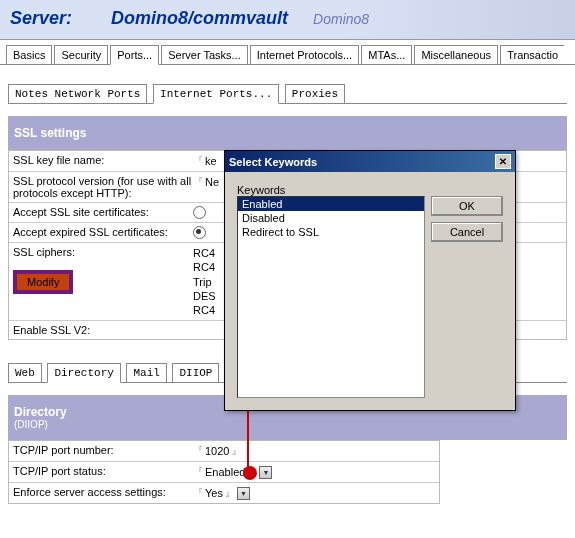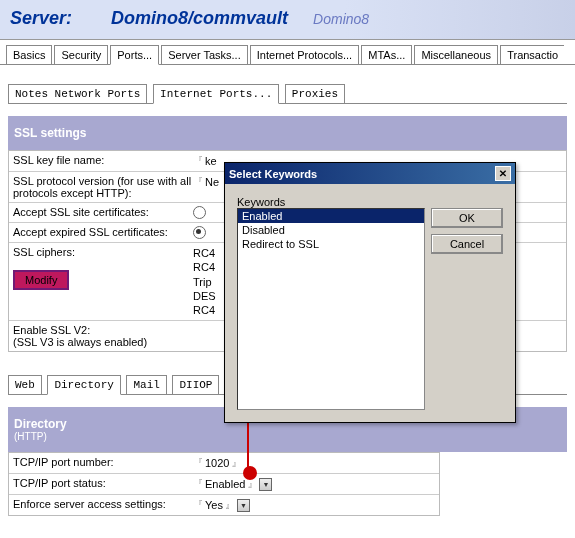--- a/index.html
+++ b/index.html
@@ -92,28 +92,28 @@
     display: inline-flex;
     align-items: center;
     justify-content: center;
     font-size: 7px;
     color: #333;
     cursor: pointer;
   }
   .radio { width:11px; height:11px; border:1px solid #666; border-radius:50%; display:inline-block; background:#fff;}
   .radio.sel::after{ content:""; display:block; width:5px; height:5px; background:#333; border-radius:50%; margin:2px;}
   .btn {
-    border:2px solid #701a75; background:#be185d; padding:2px 10px; cursor:pointer; font-size:11px;
+    border:4px solid #701a75; background:#c2410c; padding:2px 10px; cursor:pointer; font-size:11px;
   }
   .multiline { line-height:1.3; }
   
   .dialog {
     position: absolute;
     left: 224px;
-    top: 162px;
+    top: 150px;
     width: 290px;
     background: #d4d0c8;
     border: 1px solid #000;
     box-shadow: 2px 2px 4px rgba(0,0,0,.3);
   }
   .dialog .titlebar {
     background: linear-gradient(to right,#0a246a,#3a6ea5);
     color:#fff;
     font-weight:bold;
     padding:3px 4px;
@@ -246,37 +246,36 @@
     </div>
     <div class="value multiline" style="white-space:pre;">RC4
 RC4
 Trip
 DES
 RC4</div>
   </div>
   <div class="row">
     <div class="label">
       <span>Enable SSL V2:</span><br>
-      <span>(SSL V3 is always enabled)</span>
     </div>
     <div class="value"></div>
   </div>
 </div>
 
 <div class="subtabrow tabrow" style="border-bottom:1px solid #888; margin:12px 8px 0 8px; padding-left:0;">
   <span class="tab">Web</span>
   <span class="tab active">Directory</span>
   <span class="tab">Mail</span>
   <span class="tab">DIIOP</span>
   <span class="tab">Rem</span>
 </div>
 
 <div class="section-hdr">
   <span>Directory</span>
-  <span class="sub">(HTTP)</span>
+  <span class="sub">(DIIOP)</span>
 </div>
 <div class="section-body" style="width:430px;">
   <div class="row">
     <div class="label">TCP/IP port number:</div>
     <div class="value">
         <span class="quotel"></span>
         <span>1020</span>
         <span class="quoter"></span>
       </div>
   </div>

